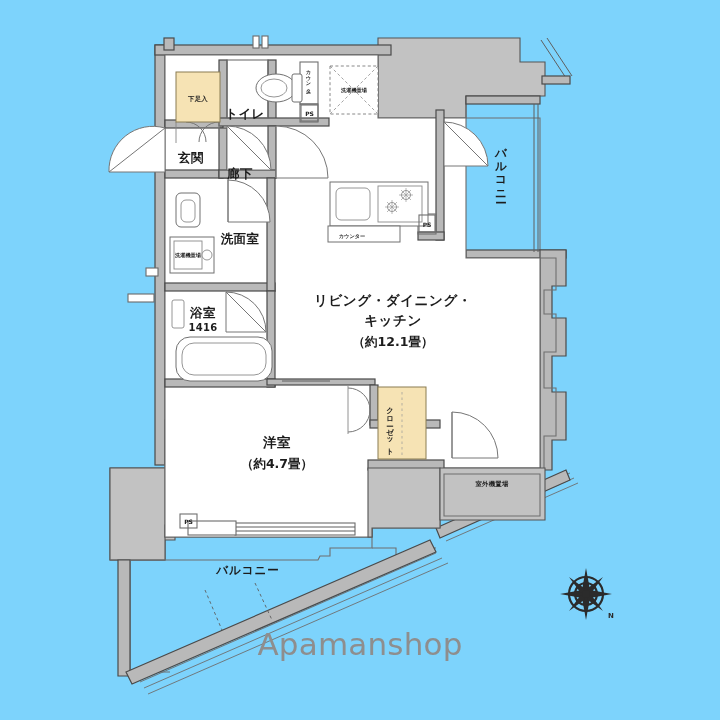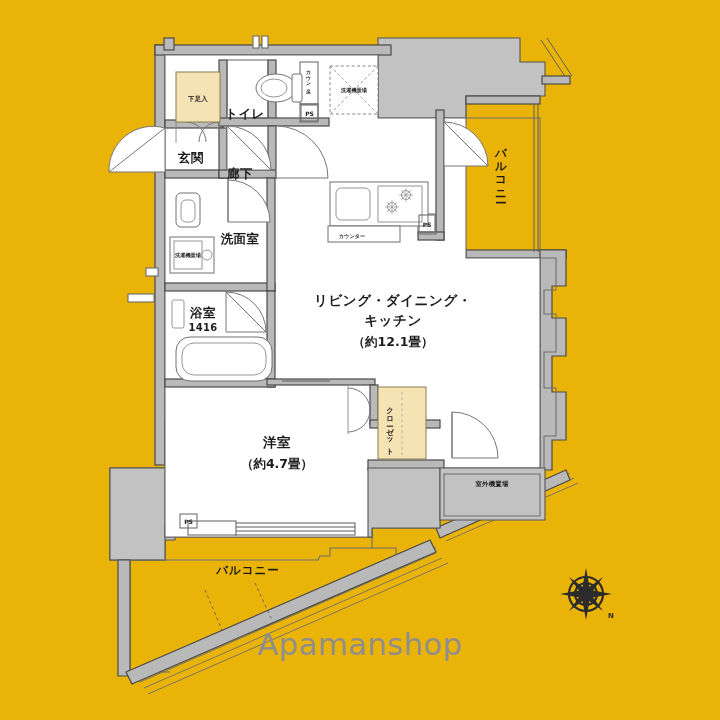--- a/index.html
+++ b/index.html
@@ -10,21 +10,21 @@
   body {
     width: 720px;
     height: 720px;
     font-family: "Liberation Sans", sans-serif;
     overflow: hidden;
   }
   #plan-root {
     position: relative;
     width: 720px;
     height: 720px;
-    background: #eab308;
+    background: #7dd3fc;
   }
   svg.floorplan {
     display: block;
     width: 720px;
     height: 720px;
   }
   
   .wall-fill      { fill: #b9b9b9; stroke: #4a4a4a; stroke-width: 1.2; }
   .slab           { fill: #c2c2c2; stroke: #555555; stroke-width: 1.1; }
   .room-fill      { fill: #ffffff; stroke: #6b6b6b; stroke-width: 1.1; }

